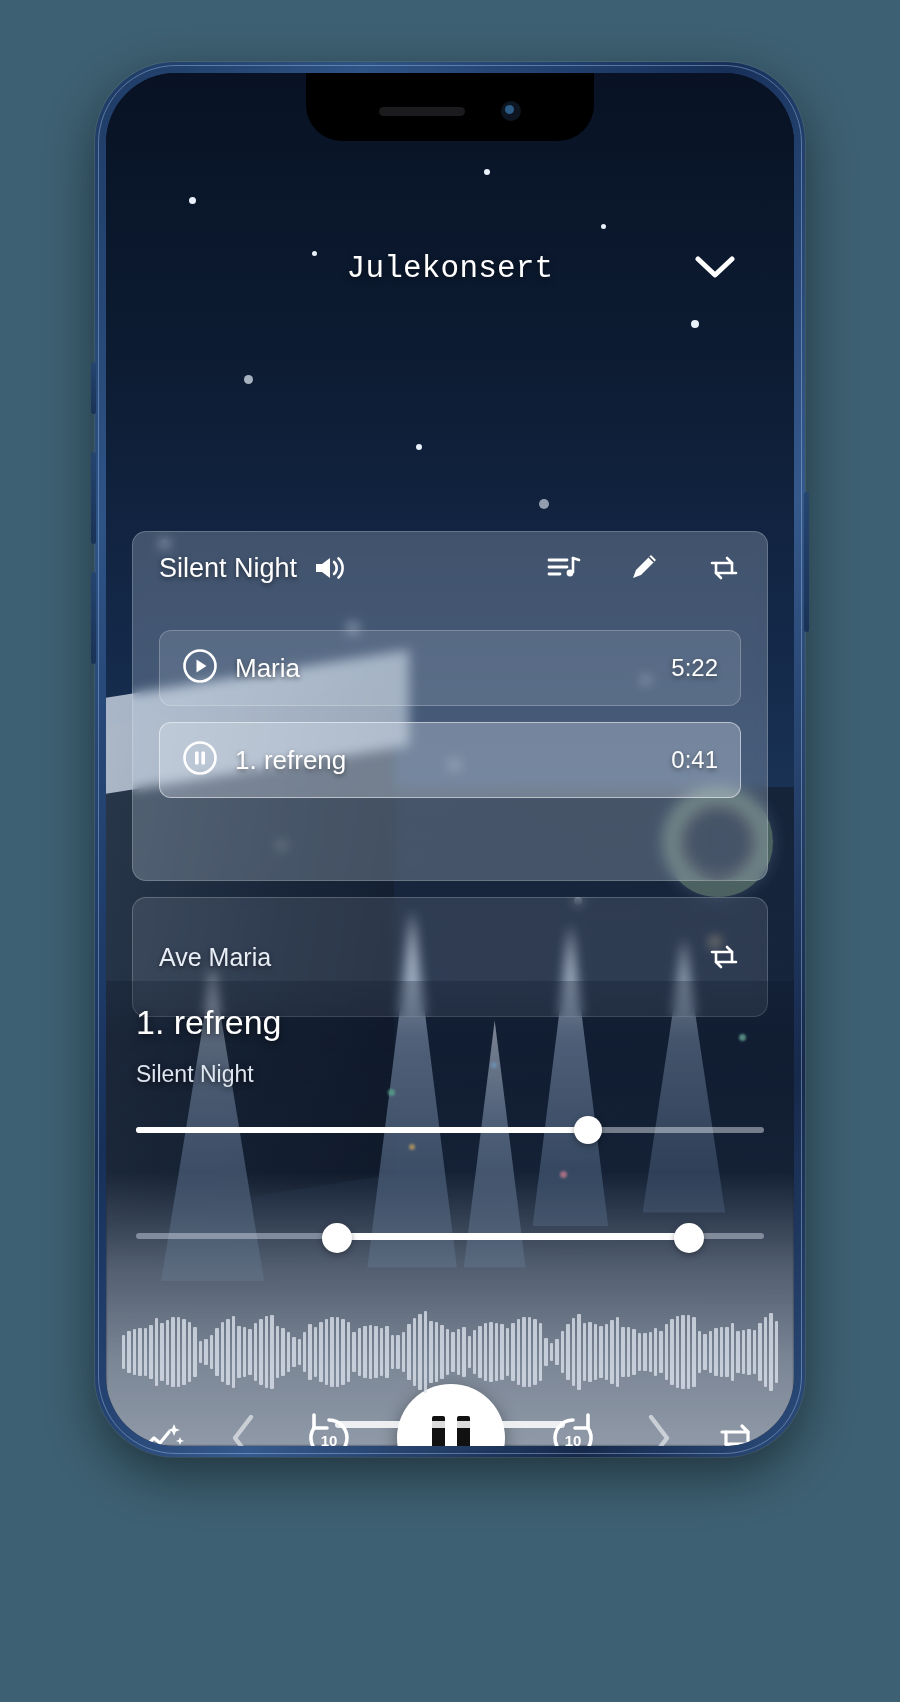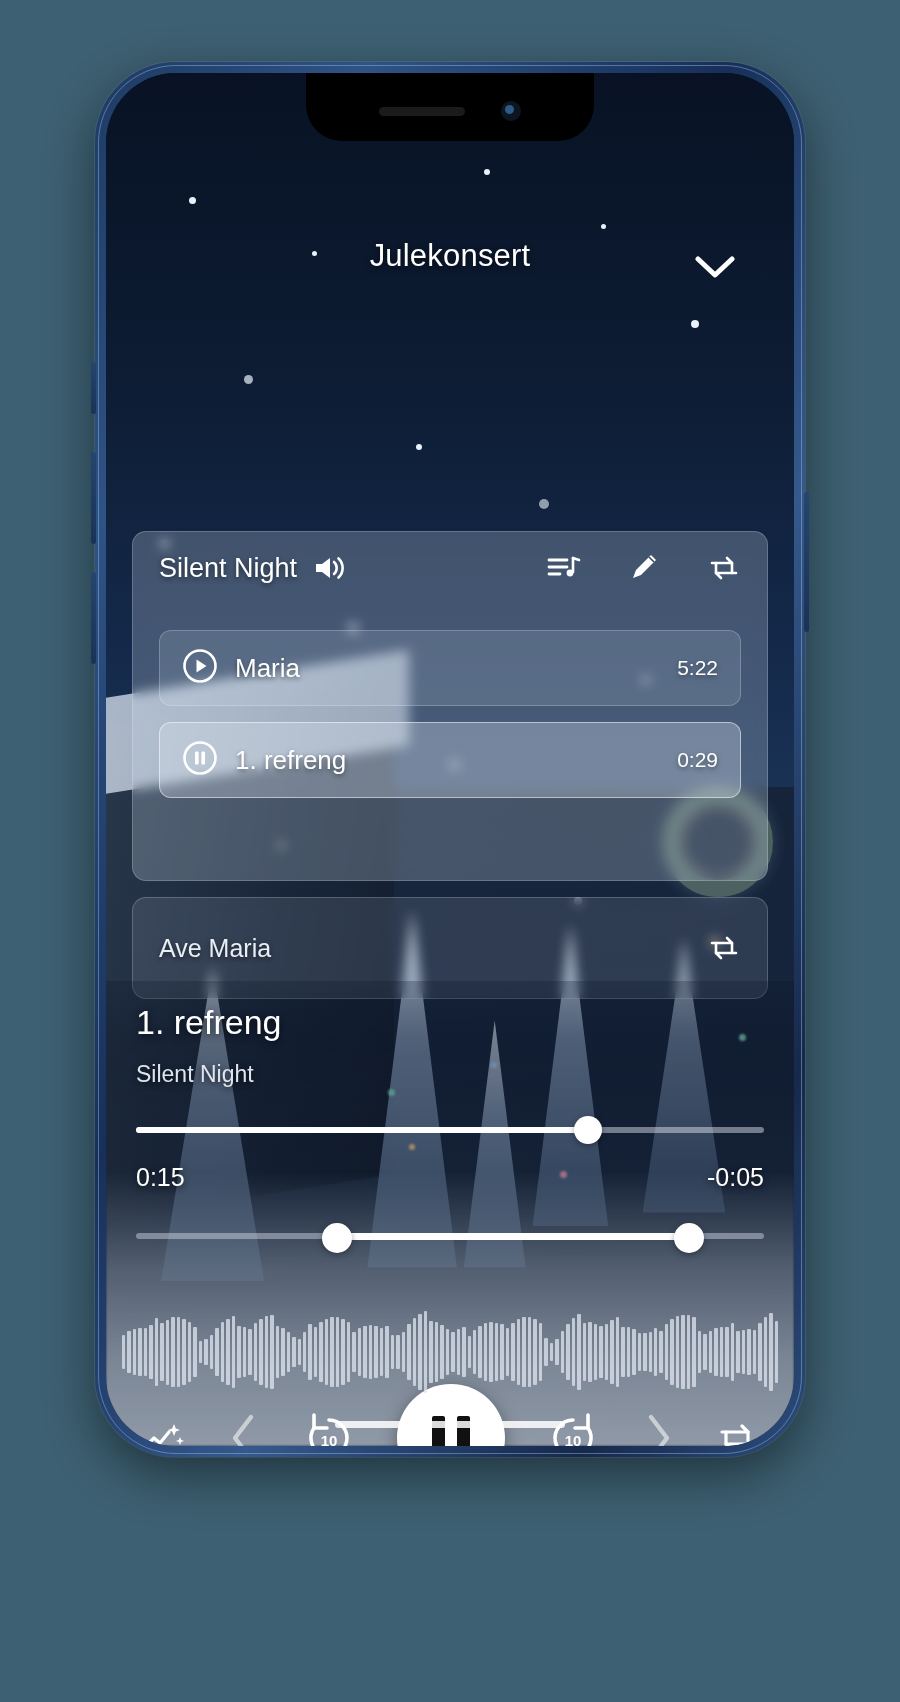--- a/index.html
+++ b/index.html
@@ -108,21 +108,21 @@
   #speaker{width:86px;height:9px;border-radius:5px;background:#1b1b1d;}
   #camera{width:20px;height:20px;border-radius:50%;background:#0d1520;position:relative;}
   #camera::after{content:"";position:absolute;left:4px;top:4px;width:9px;height:9px;border-radius:50%;background:#2c5b86;}
 
   
   #app{position:absolute;inset:0;z-index:30;color:#fff;}
 
   
   #header{
     position:absolute;top:165px;left:0;right:0;height:60px;
-    display:flex;align-items:flex-start;justify-content:center;
+    display:flex;align-items:center;justify-content:center;font-family:Liberation Mono, monospace;
   }
   #header .title{font-size:31px;font-weight:500;letter-spacing:.2px;
     text-shadow:0 2px 6px rgba(0,0,0,.55);}
   #collapse-btn{
     position:absolute;right:56px;top:50%;transform:translateY(-50%);
     width:46px;height:46px;display:flex;align-items:center;justify-content:center;cursor:pointer;
   }
 
   
   .card{
@@ -149,23 +149,23 @@
 
   .track-row{
     margin:0 26px;height:76px;border-radius:12px;
     display:flex;align-items:center;padding:0 22px;
     border:1px solid rgba(255,255,255,.22);
     background:rgba(222,232,244,.14);
   }
   .track-row + .track-row{margin-top:16px;}
   .track-row.active{background:rgba(226,236,246,.3);border-color:rgba(255,255,255,.5);}
   .track-name{font-size:26px;margin-left:17px;text-shadow:0 2px 5px rgba(0,0,0,.45);}
-  .track-time{margin-left:auto;font-size:21px;text-shadow:0 2px 5px rgba(0,0,0,.45);}
-
-  #card-ave{top:824px;height:102px;background:rgba(205,218,234,.13);text-align:center;}
+  .track-time{margin-left:auto;font-size:24px;text-shadow:0 2px 5px rgba(0,0,0,.45);}
+
+  #card-ave{top:824px;height:120px;background:rgba(205,218,234,.13);text-align:center;}
 
   
   #nowplaying{
     position:absolute;left:0;right:0;top:908px;bottom:0;
     background:linear-gradient(180deg, rgba(12,22,40,.26) 0%, rgba(10,18,34,.36) 12%, rgba(10,18,32,.30) 45%, rgba(12,20,34,.22) 100%);
     padding:0 30px;
   }
   #np-title{position:absolute;left:30px;top:22px;font-size:34px;font-weight:500;text-shadow:0 2px 7px rgba(0,0,0,.7);}
   #np-sub{position:absolute;left:30px;top:80px;font-size:23px;color:#dde5ef;text-shadow:0 2px 6px rgba(0,0,0,.7);}
 
@@ -332,21 +332,21 @@
 
           <div class="track-row active">
             <span>
               <svg width="36" height="36" viewBox="0 0 36 36">
                 <circle cx="18" cy="18" r="15.5" stroke="#fff" stroke-width="2.6" fill="none"></circle>
                 <rect x="13" y="11.5" width="3.6" height="13" fill="#fff" rx="1"></rect>
                 <rect x="19.4" y="11.5" width="3.6" height="13" fill="#fff" rx="1"></rect>
               </svg>
             </span>
             <span class="track-name">1. refreng</span>
-            <span class="track-time">0:29</span>
+            <span class="track-time">0:41</span>
           </div>
         </div>
       </div>
 
       <div class="card" id="card-ave">
         <div class="card-head">
           <div class="card-title" style="font-size:25px;color:#e8eef6;">Ave Maria</div>
           <div class="card-icons">
             <div class="ic">
               <svg width="32" height="30" viewBox="0 0 32 30">
@@ -362,24 +362,20 @@
       <div id="nowplaying">
         <div id="np-title">1. refreng</div>
         <div id="np-sub">Silent Night</div>
 
         <div id="seek">
           <div class="track-line"></div>
           <div class="track-fill" id="seek-fill" style="width: 72%;"></div>
           <div class="thumb" id="seek-thumb" style="left: 72%;"></div>
         </div>
 
-        <div id="times">
-          <span>0:15</span>
-          <span>-0:05</span>
-        </div>
 
         <div id="range">
           <div class="track-line"></div>
           <div class="range-fill" id="range-fill" style="left: 32%; width: 56%;"></div>
           <div class="thumb" id="range-thumb-a" style="left: 32%;"></div>
           <div class="thumb" id="range-thumb-b" style="left: 88%;"></div>
         </div>
 
 
         <div id="transport">

